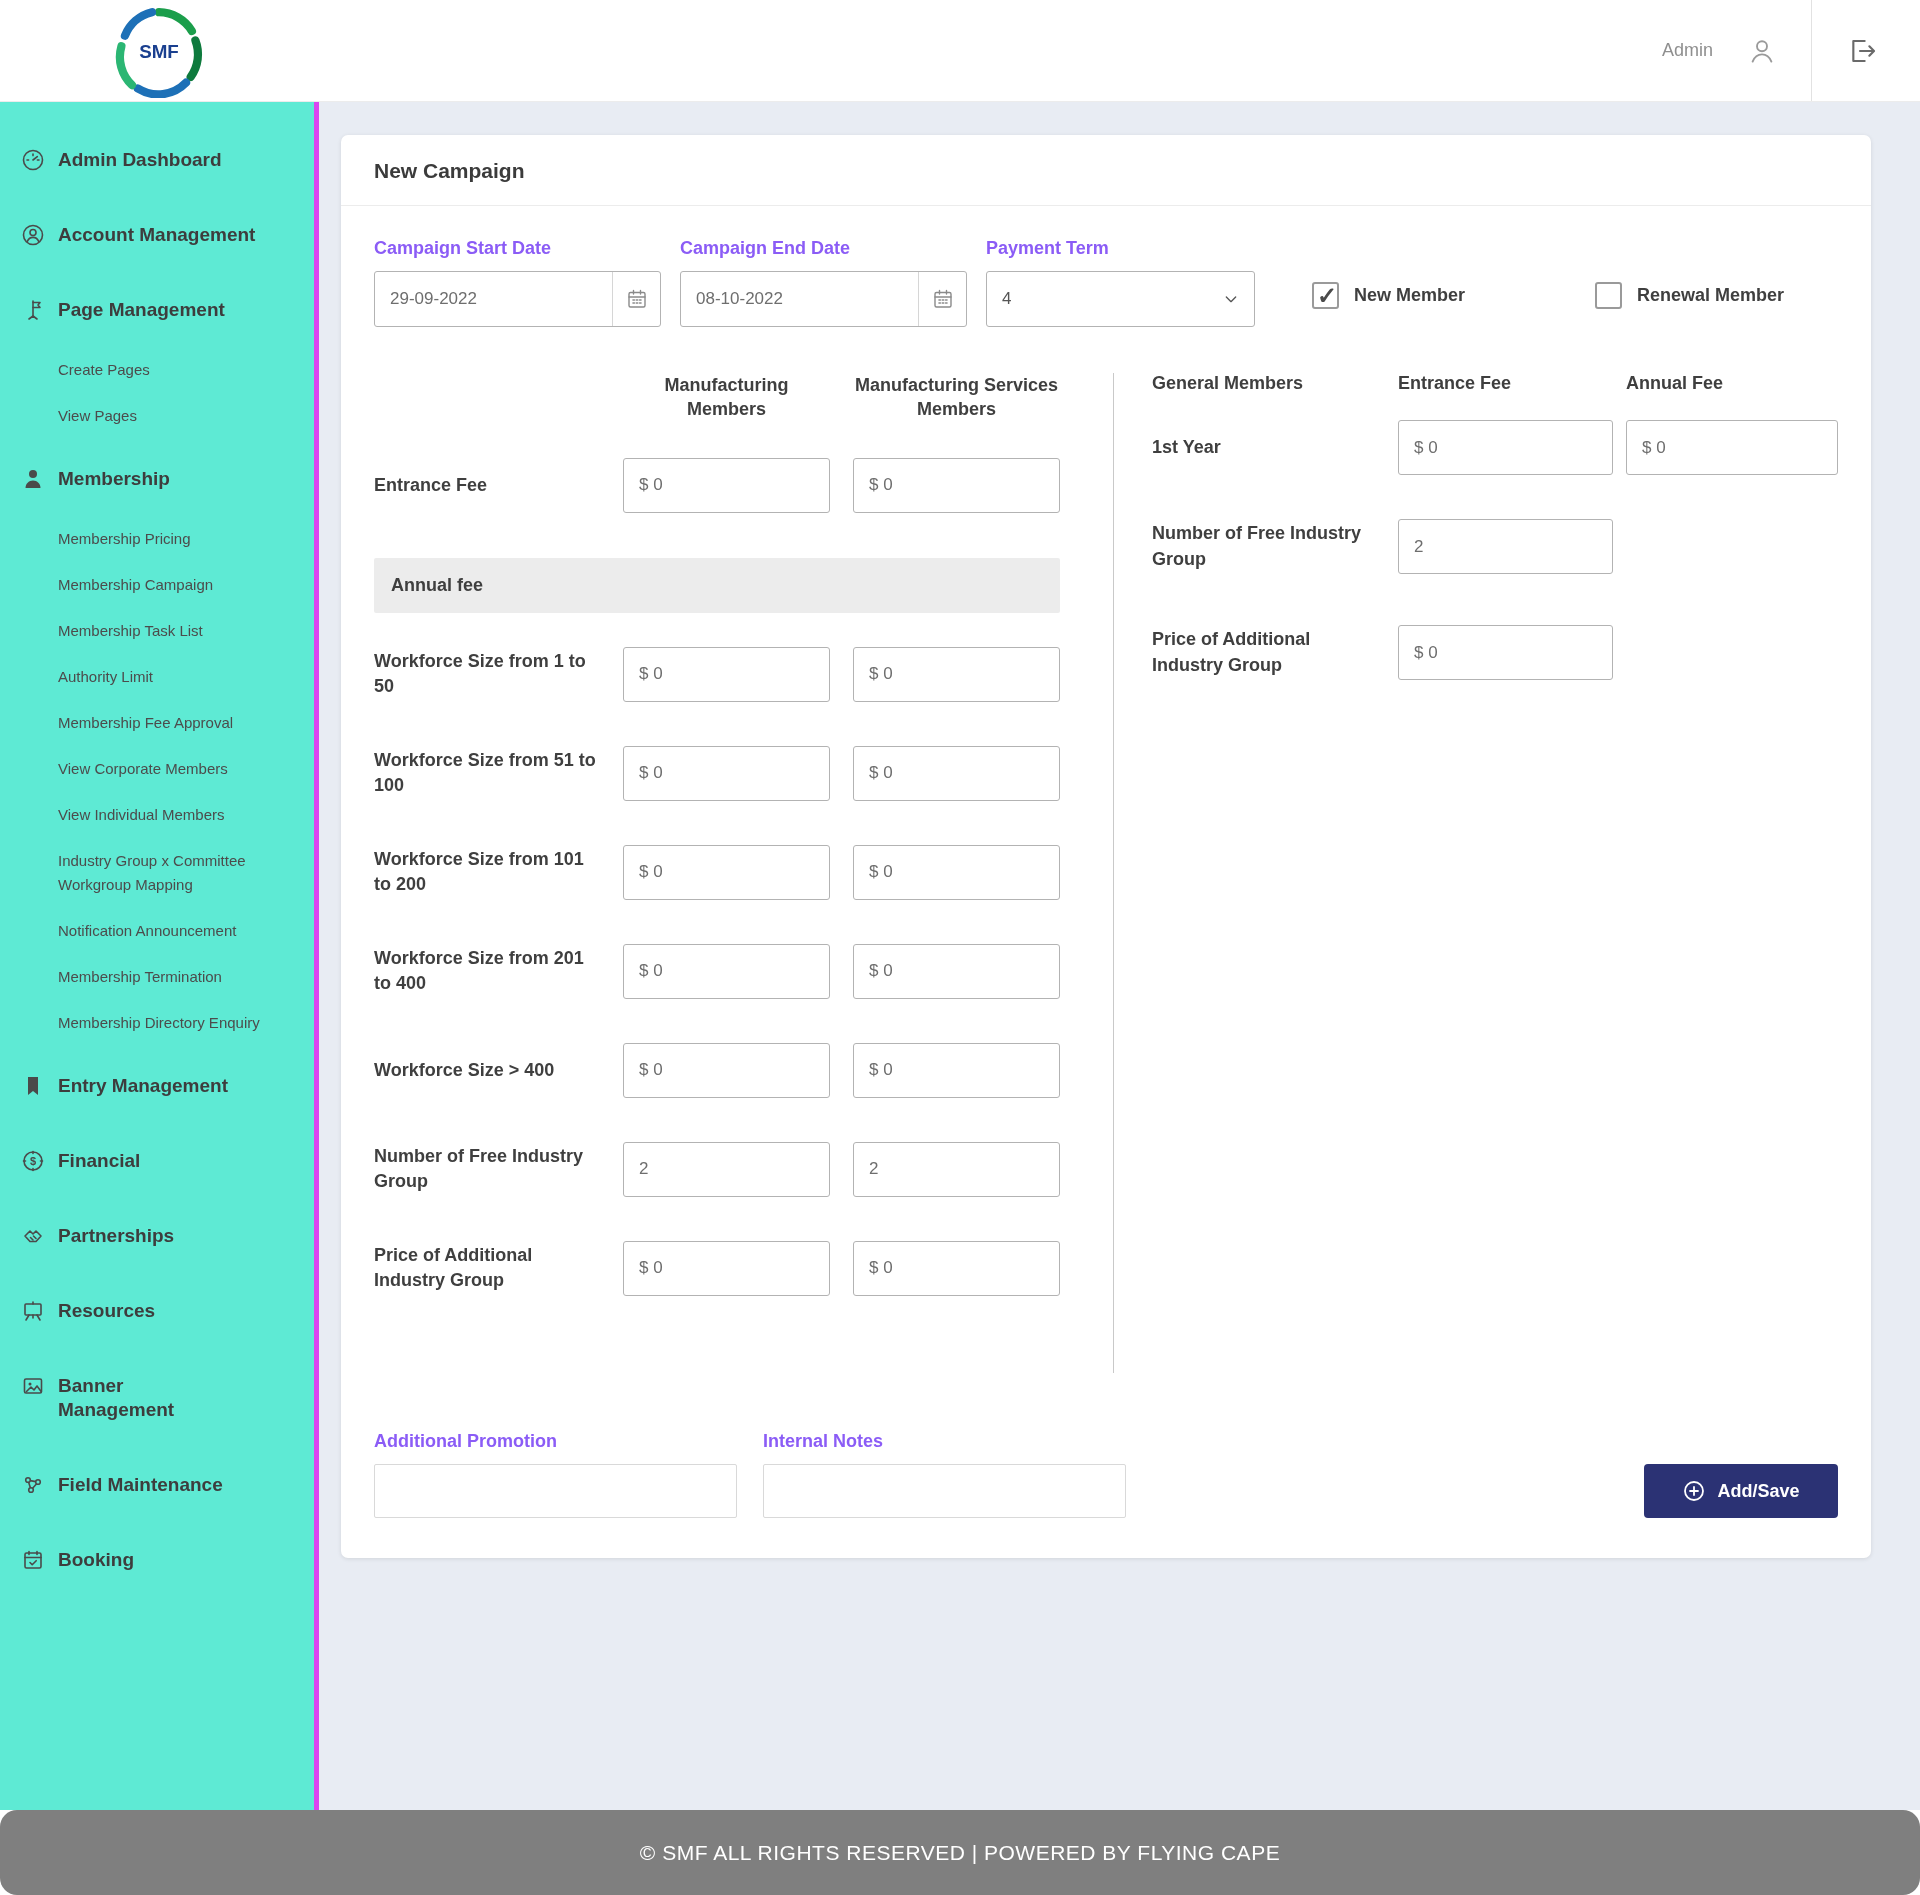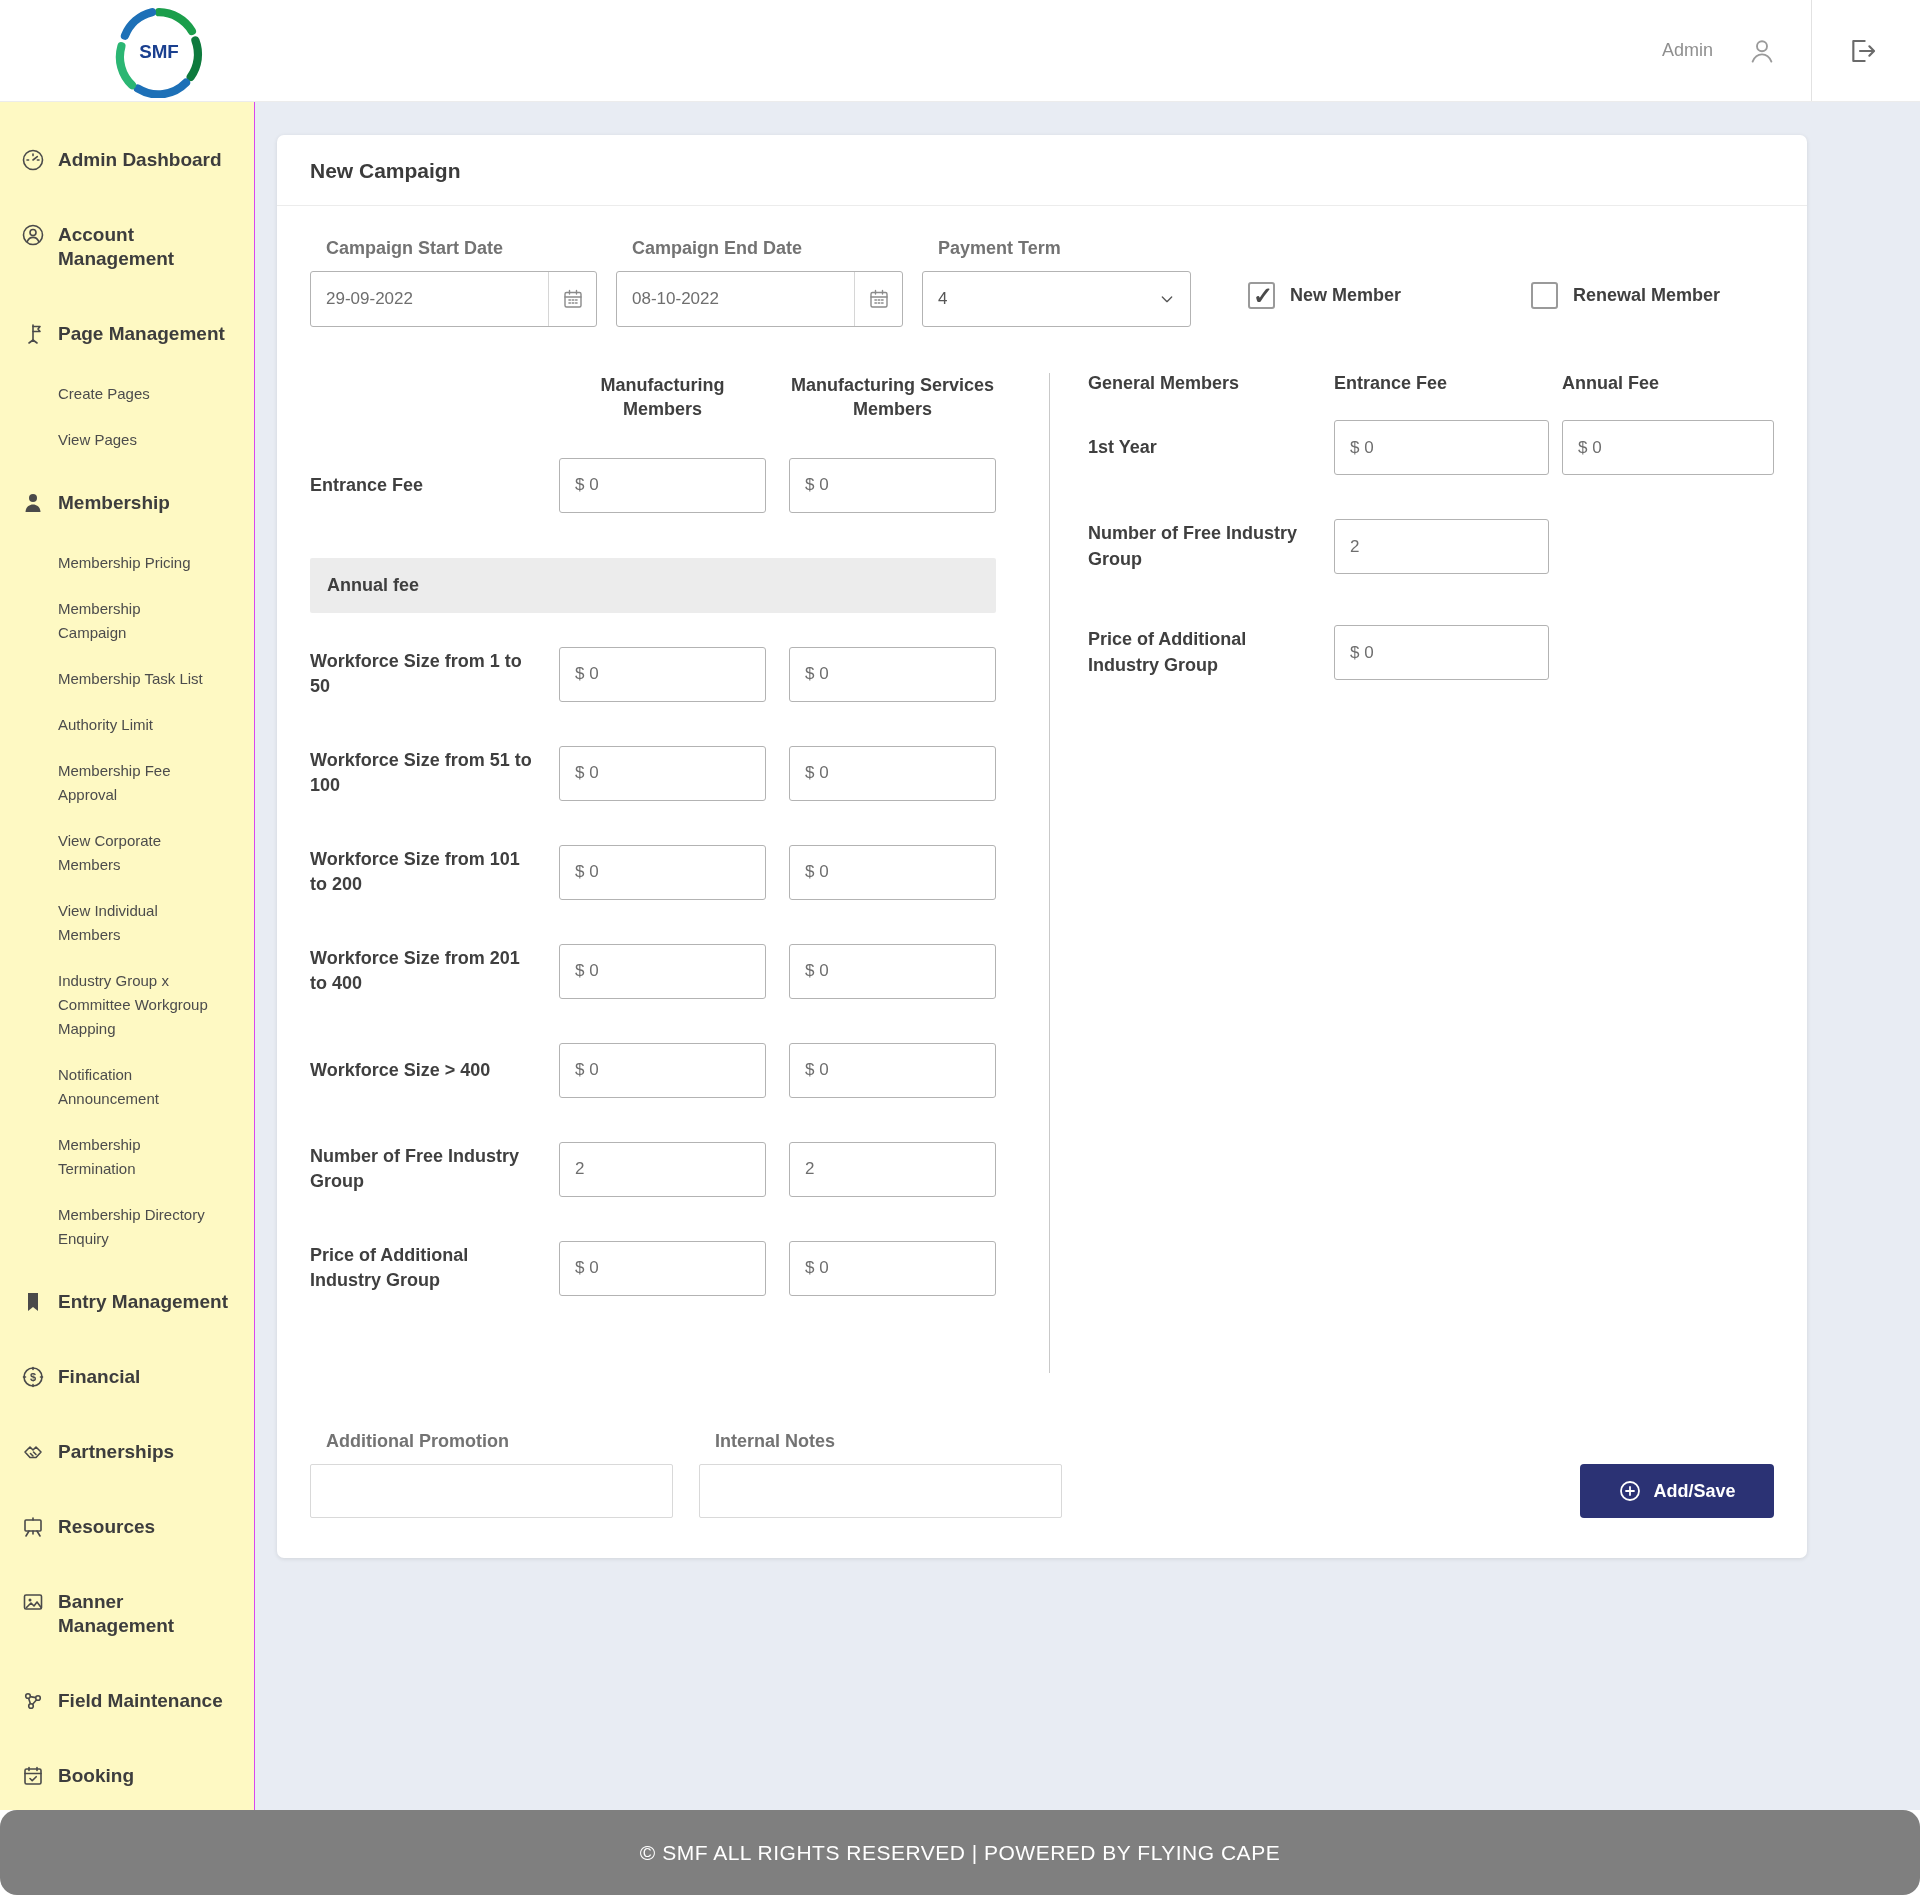--- a/index.html
+++ b/index.html
@@ -21,22 +21,22 @@
   .logo-wrap { margin-left:112px; display:flex; align-items:center; }
   .topbar-right { display:flex; align-items:center; margin-right:42px; height:100%; }
   .admin-label { color:#8f8f8f; font-size:18px; margin-right:34px; }
   .user-icon-btn { margin-right:34px; cursor:pointer; display:flex; }
   .topbar-divider { width:1px; height:100%; background:#e2e2e2; margin-right:34px; }
   .logout-btn { cursor:pointer; display:flex; }
 
   
   .content-row { display:flex; height:1708px; flex:none; overflow:hidden; }
   .sidebar {
-    width:255px; flex:none; background:#fef9c3;
-    border-right:1px solid #d946ef; padding-top:34px; overflow:hidden;
+    width:319px; flex:none; background:#5eead4;
+    border-right:5px solid #d946ef; padding-top:34px; overflow:hidden;
   }
   .main { flex:1; background:#e8ecf3; padding:33px 0 0 22px; overflow:hidden; }
 
   
   .nav-item {
     display:flex; align-items:flex-start; gap:12px;
     padding:12px 16px 12px 20px; margin-bottom:27px;
     font-weight:bold; font-size:19px; color:#3d3d3d; cursor:pointer;
     line-height:24px;
   }
@@ -53,21 +53,21 @@
     width:1530px; background:#fff; border-radius:7px;
     box-shadow:0 1px 4px rgba(0,0,0,.10);
   }
   .card-title-row { padding:24px 33px 22px; border-bottom:1px solid #ececec; }
   .card-title { font-size:21px; font-weight:bold; color:#3b3b3b; }
   .card-body { padding:32px 20px 40px 33px; }
 
   
   .top-form { display:flex; align-items:flex-start; }
   .field { width:287px; margin-right:19px; flex:none; }
-  .field-label { font-weight:bold; font-size:18px; color:#737373; margin-bottom:12px;margin-left:16px; }
+  .field-label { font-weight:bold; font-size:18px; color:#8b5cf6; margin-bottom:12px; }
   .input-box {
     height:56px; border:1px solid #b3b3b3; border-radius:3px;
     display:flex; align-items:center; background:#fff;
   }
   .input-box input {
     border:none; outline:none; flex:1; min-width:0; padding:0 15px;
     font-size:17px; color:#6e6e6e; font-family:inherit; background:transparent;
   }
   .icon-seg {
     width:48px; align-self:stretch; flex:none;

